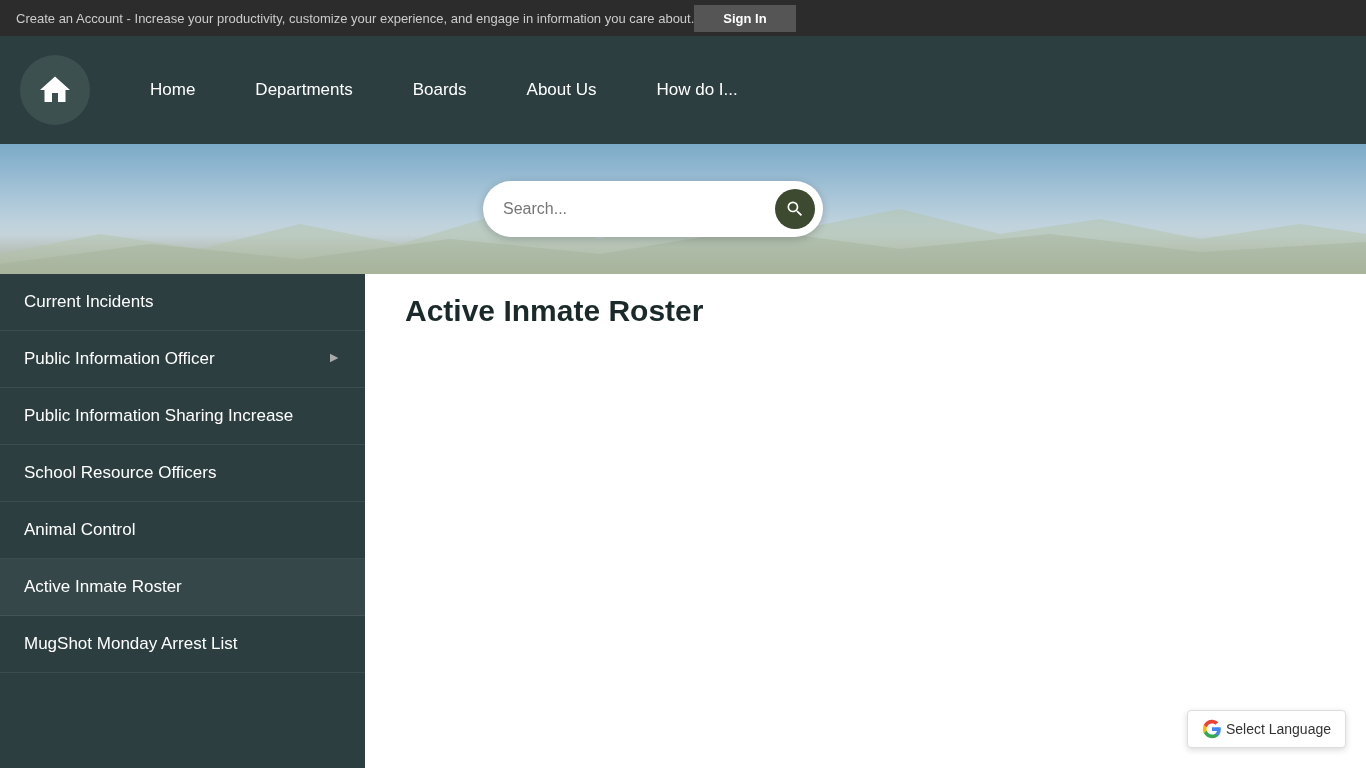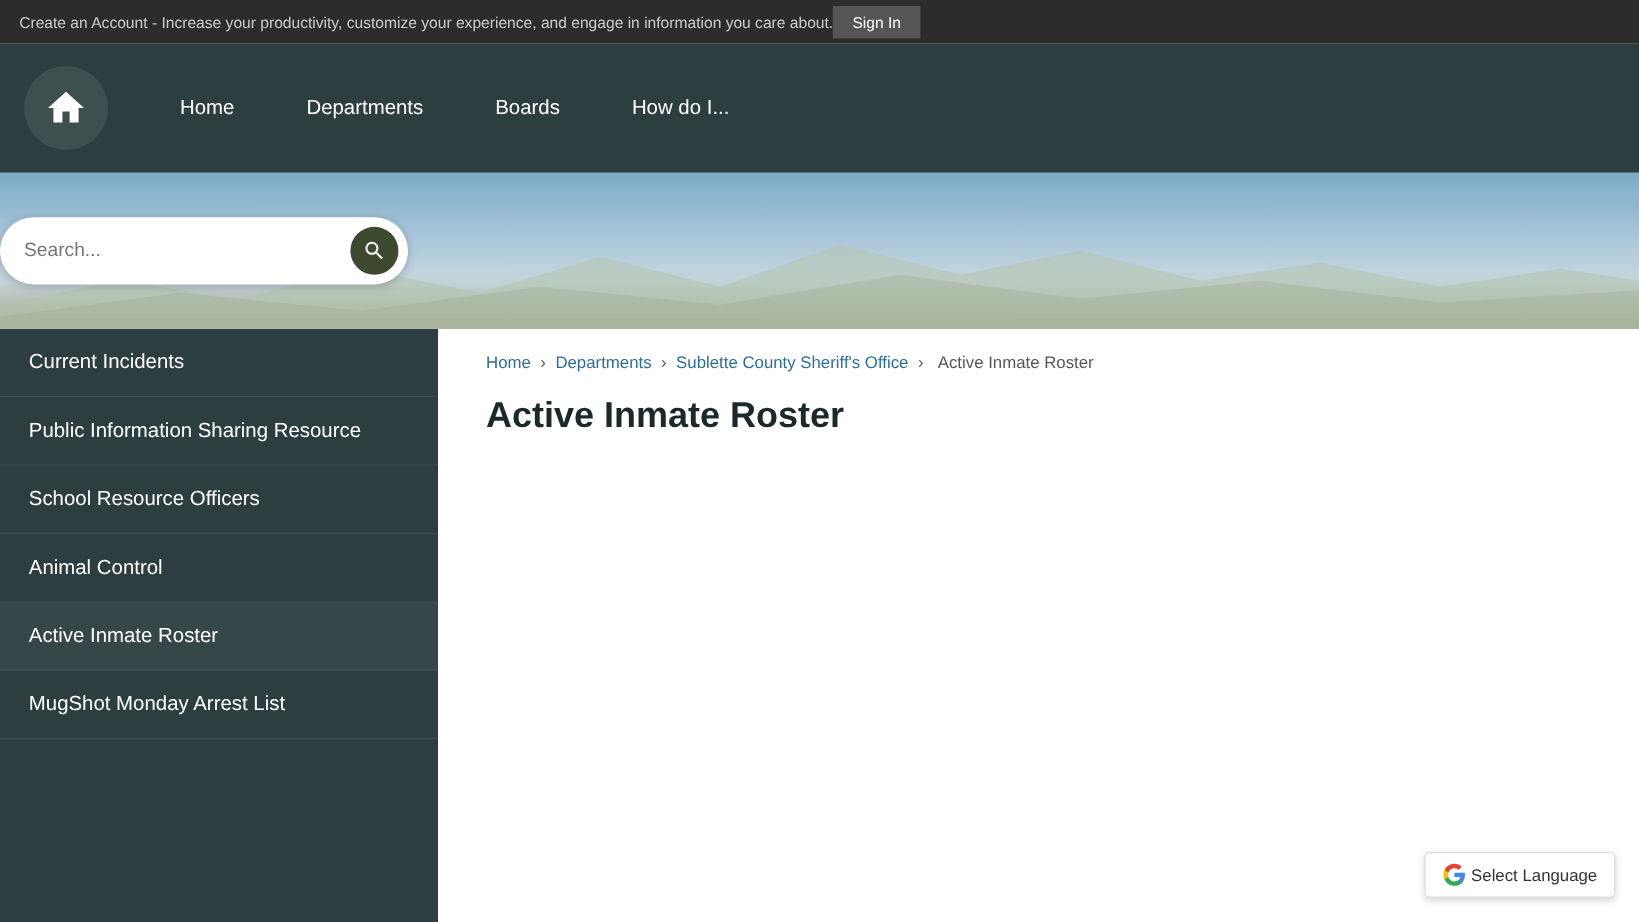--- a/index.html
+++ b/index.html
@@ -14,24 +14,24 @@
       height: 36px;
       display: flex;
       align-items: center;
       justify-content: flex-start;
     }
     .announcement-bar a { color: #ccc; text-decoration: none; }
     .sign-in-btn {
       background: #555;
       color: #fff;
       border: none;
-      padding: 6px 16px;
+      padding: 6px 29px;
       cursor: pointer;
       font-size: 13px;
-      font-weight: normal;
+      font-weight: bold;
     }
 
     
     .nav-bar {
       background: #2c3e40;
       height: 108px;
       display: flex;
       align-items: center;
       padding: 0 20px;
     }
@@ -66,21 +66,21 @@
       white-space: nowrap;
     }
 
     
     .hero {
       height: 130px;
       background: linear-gradient(180deg, #7baac8 0%, #a8c5d8 40%, #c8d8e0 70%, #b0b8a0 100%);
       position: relative;
       display: flex;
       align-items: center;
-      justify-content: flex-start;
+      justify-content: center;
       padding-right: 60px;
       overflow: hidden;
     }
     .hero::before {
       content: '';
       position: absolute;
       bottom: 0;
       left: 0;
       right: 0;
       height: 50px;
@@ -213,20 +213,21 @@
 <nav class="nav-bar">
   <div class="nav-logo">
     <svg viewBox="0 0 24 24">
       <path d="M10 20v-6h4v6h5v-8h3L12 3 2 12h3v8z"></path>
     </svg>
   </div>
   <div class="nav-links">
     <a class="nav-link">Home</a>
     <a class="nav-link">Departments</a>
     <a class="nav-link">Boards</a>
+    <a class="nav-link">About Us</a>
     <a class="nav-link">How do I...</a>
   </div>
 </nav>
 
 <div class="hero">
   <svg class="mountain" viewBox="0 0 1366 80" preserveAspectRatio="none">
     <polygon points="0,80 0,60 100,40 200,55 300,30 400,50 500,20 600,45 700,10 800,35 900,15 1000,40 1100,25 1200,45 1300,30 1366,40 1366,80" fill="rgba(180,195,170,0.5)"></polygon>
     <polygon points="0,80 0,70 150,50 300,65 450,45 600,60 750,35 900,55 1050,40 1200,58 1366,48 1366,80" fill="rgba(160,175,150,0.4)"></polygon>
   </svg>
   <div class="search-container">
@@ -239,47 +240,42 @@
   </div>
 </div>
 
 <div class="main-content">
 
   <aside class="sidebar">
     <a class="sidebar-item">
       <span>Current Incidents</span>
     </a>
     <a class="sidebar-item">
-      <span>Public Information Sharing Resource</span>
+      <span>Public Information Officer</span>
+      <span class="arrow">►</span>
+    </a>
+    <a class="sidebar-item">
+      <span>Public Information Sharing Increase</span>
     </a>
     <a class="sidebar-item">
       <span>School Resource Officers</span>
     </a>
     <a class="sidebar-item">
       <span>Animal Control</span>
     </a>
     <a class="sidebar-item active">
       <span>Active Inmate Roster</span>
     </a>
     <a class="sidebar-item">
       <span>MugShot Monday Arrest List</span>
     </a>
   </aside>
 
   <main class="page-content">
 
-    <nav class="breadcrumb">
-      <a>Home</a>
-      <span> › </span>
-      <a>Departments</a>
-      <span> › </span>
-      <a>Sublette County Sheriff's Office</a>
-      <span> › </span>
-      <span>Active Inmate Roster</span>
-    </nav>
 
     <h1 class="page-title">Active Inmate Roster</h1>
   </main>
 </div>
 
 <div class="footer-lang">
   <svg class="google-g" viewBox="0 0 24 24">
     <path d="M22.56 12.25c0-.78-.07-1.53-.2-2.25H12v4.26h5.92c-.26 1.37-1.04 2.53-2.21 3.31v2.77h3.57c2.08-1.92 3.28-4.74 3.28-8.09z" fill="#4285F4"></path>
     <path d="M12 23c2.97 0 5.46-.98 7.28-2.66l-3.57-2.77c-.98.66-2.23 1.06-3.71 1.06-2.86 0-5.29-1.93-6.16-4.53H2.18v2.84C3.99 20.53 7.7 23 12 23z" fill="#34A853"></path>
     <path d="M5.84 14.09c-.22-.66-.35-1.36-.35-2.09s.13-1.43.35-2.09V7.07H2.18C1.43 8.55 1 10.22 1 12s.43 3.45 1.18 4.93l2.85-2.22.81-.62z" fill="#FBBC05"></path>

